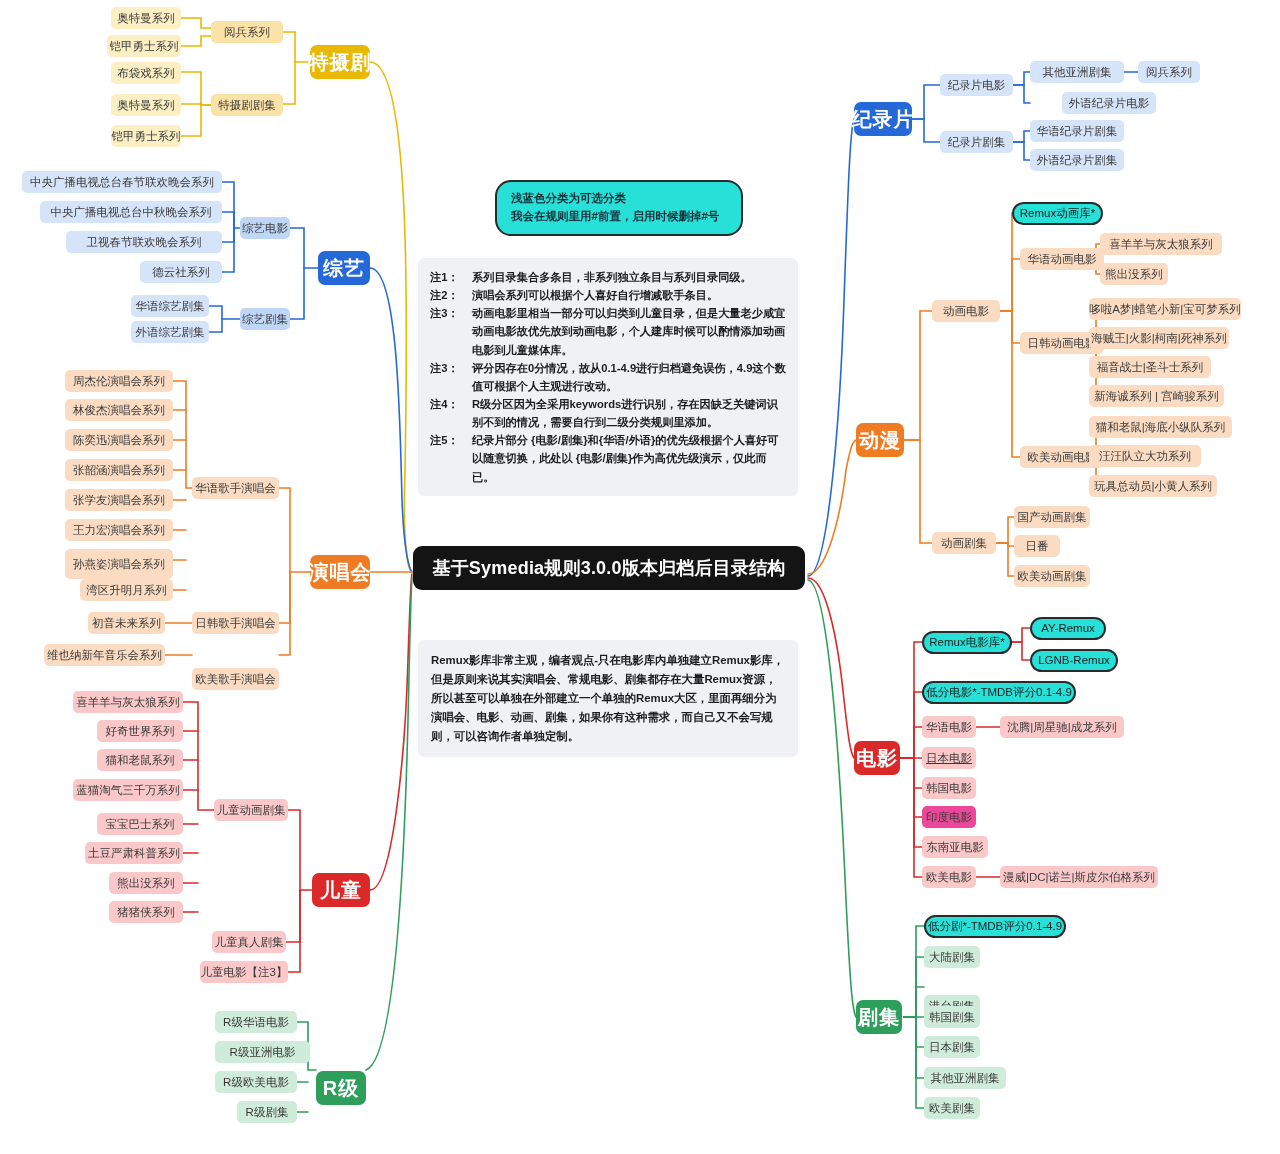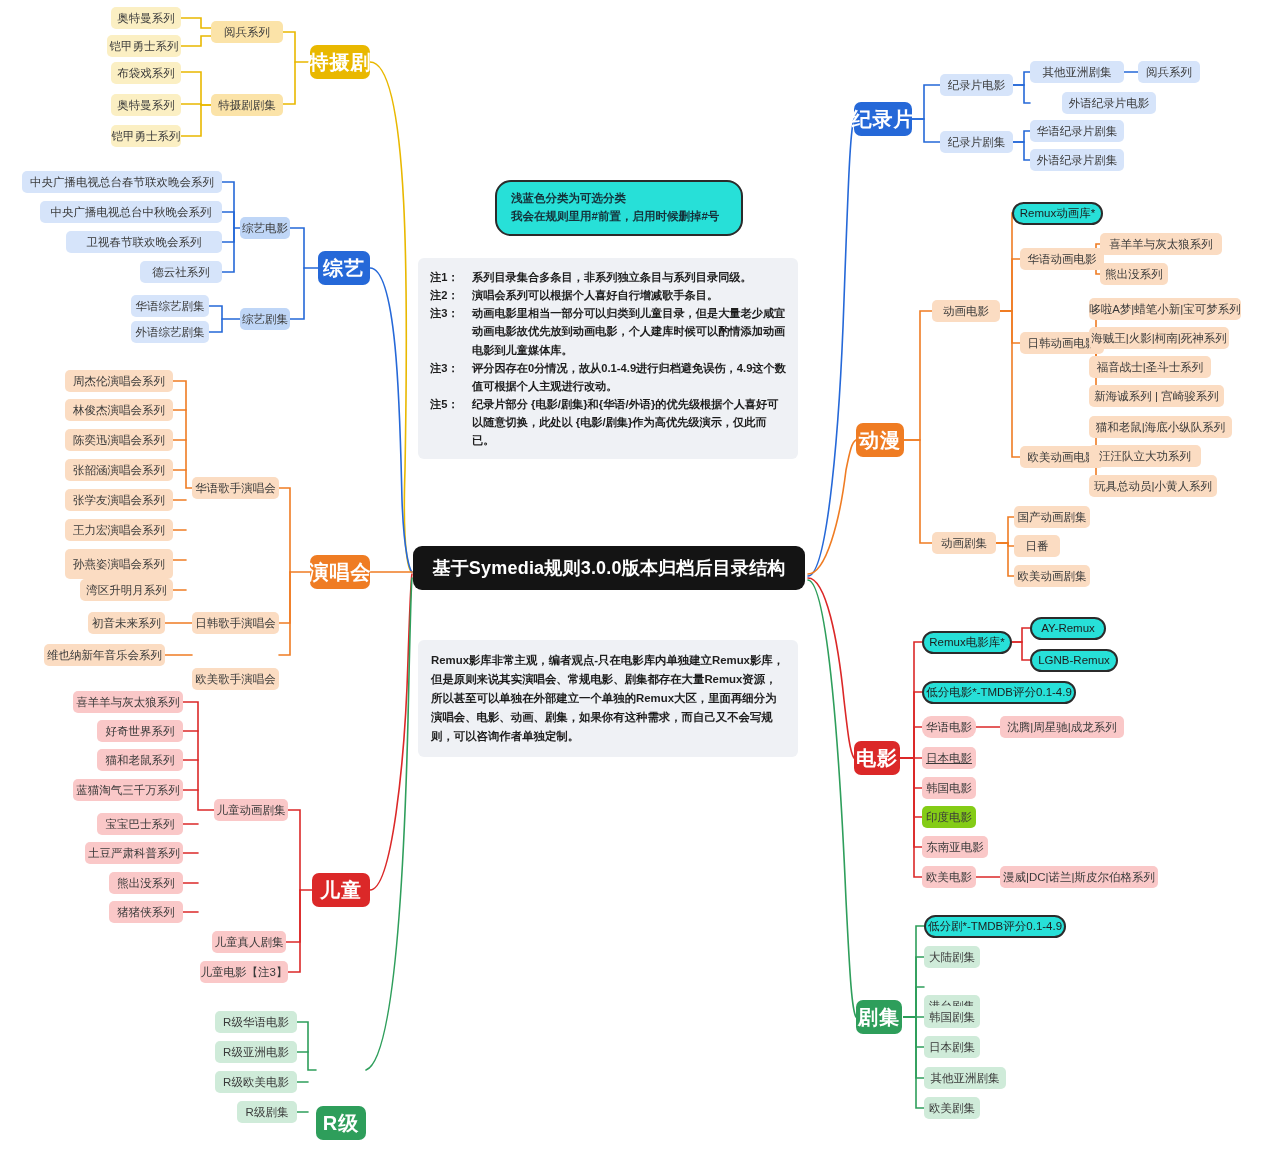--- a/index.html
+++ b/index.html
@@ -240,24 +240,24 @@
   <div class="node" style="left:97px;top:813px;width:86px;height:22px;background:#FAC8C8;">宝宝巴士系列</div>
   <div class="node" style="left:85px;top:842px;width:98px;height:22px;background:#FAC8C8;">土豆严肃科普系列</div>
   <div class="node" style="left:109px;top:872px;width:74px;height:22px;background:#FAC8C8;">熊出没系列</div>
   <div class="node" style="left:109px;top:901px;width:74px;height:22px;background:#FAC8C8;">猪猪侠系列</div>
   <div class="node" style="left:214px;top:799px;width:74px;height:22px;background:#FAC8C8;">儿童动画剧集</div>
   <div class="node" style="left:212px;top:931px;width:74px;height:22px;background:#FAC8C8;">儿童真人剧集</div>
   <div class="node" style="left:200px;top:961px;width:88px;height:22px;background:#FAC8C8;">儿童电影【注3】</div>
   <div class="node root" style="left:312px;top:873px;width:58px;height:34px;background:#DB2828;">儿童</div>
 
   <div class="node" style="left:215px;top:1011px;width:82px;height:22px;background:#CFEBD9;">R级华语电影</div>
-  <div class="node" style="left:215px;top:1041px;width:82px;height:22px;background:#CFEBD9;">R级亚洲电影</div>
+  <div class="node" style="left:215px;top:1041px;width:95px;height:22px;background:#CFEBD9;">R级亚洲电影</div>
   <div class="node" style="left:215px;top:1071px;width:82px;height:22px;background:#CFEBD9;">R级欧美电影</div>
   <div class="node" style="left:237px;top:1101px;width:60px;height:22px;background:#CFEBD9;">R级剧集</div>
-  <div class="node root" style="left:316px;top:1106px;width:50px;height:34px;background:#2E9E5B;">R级</div>
+  <div class="node root" style="left:316px;top:1071px;width:50px;height:34px;background:#2E9E5B;">R级</div>
 
   <div class="note-badge" style="left:495px;top:180px;width:248px;">
     <div>浅蓝色分类为可选分类</div>
     <div>我会在规则里用#前置，启用时候删掉#号</div>
   </div>
 
   <div class="note-box" style="left:418px;top:258px;width:380px;">
     <div class="note-row">
       <div class="note-key">注1：</div>
       <div class="note-val">系列目录集合多条目，非系列独立条目与系列目录同级。</div>
@@ -266,20 +266,24 @@
       <div class="note-key">注2：</div>
       <div class="note-val">演唱会系列可以根据个人喜好自行增减歌手条目。</div>
     </div>
     <div class="note-row">
       <div class="note-key">注3：</div>
       <div class="note-val">动画电影里相当一部分可以归类到儿童目录，但是大量老少咸宜动画电影故优先放到动画电影，个人建库时候可以酌情添加动画电影到儿童媒体库。</div>
     </div>
     <div class="note-row">
       <div class="note-key">注3：</div>
       <div class="note-val">评分因存在0分情况，故从0.1-4.9进行归档避免误伤，4.9这个数值可根据个人主观进行改动。</div>
+    </div>
+    <div class="note-row">
+      <div class="note-key">注4：</div>
+      <div class="note-val">R级分区因为全采用keywords进行识别，存在因缺乏关键词识别不到的情况，需要自行到二级分类规则里添加。</div>
     </div>
     <div class="note-row">
       <div class="note-key">注5：</div>
       <div class="note-val">纪录片部分 {电影/剧集}和{华语/外语}的优先级根据个人喜好可以随意切换，此处以 {电影/剧集}作为高优先级演示，仅此而已。</div>
     </div>
   </div>
 
   <div class="title-bar" style="left:413px;top:546px;width:392px;height:44px;">
     <span>基于Symedia规则3.0.0版本归档后目录结构</span>
   </div>
@@ -316,24 +320,24 @@
   <div class="node" style="left:1089px;top:445px;width:112px;height:22px;background:#FBDCC2;">汪汪队立大功系列</div>
   <div class="node" style="left:1089px;top:475px;width:128px;height:22px;background:#FBDCC2;">玩具总动员|小黄人系列</div>
 
   <div class="node" style="left:1014px;top:506px;width:76px;height:22px;background:#FBDCC2;">国产动画剧集</div>
   <div class="node" style="left:1014px;top:535px;width:46px;height:22px;background:#FBDCC2;">日番</div>
   <div class="node" style="left:1014px;top:565px;width:76px;height:22px;background:#FBDCC2;">欧美动画剧集</div>
 
   <div class="node root" style="left:854px;top:741px;width:46px;height:34px;background:#DB2828;">电影</div>
   <div class="node teal" style="left:922px;top:631px;width:90px;height:23px;">Remux电影库*</div>
   <div class="node teal" style="left:922px;top:681px;width:154px;height:23px;">低分电影*-TMDB评分0.1-4.9</div>
-  <div class="node" style="left:922px;top:716px;width:54px;height:22px;background:#FAC8C8;border-radius:9px;">华语电影</div>
+  <div class="node" style="left:922px;top:716px;width:54px;height:22px;background:#FAC8C8;">华语电影</div>
   <div class="node" style="left:922px;top:747px;width:54px;height:22px;background:#FAC8C8;text-decoration:underline;">日本电影</div>
   <div class="node" style="left:922px;top:777px;width:54px;height:22px;background:#FAC8C8;">韩国电影</div>
-  <div class="node" style="left:922px;top:806px;width:54px;height:22px;background:#84cc16;">印度电影</div>
+  <div class="node" style="left:922px;top:806px;width:54px;height:22px;background:#ec4899;">印度电影</div>
   <div class="node" style="left:922px;top:836px;width:66px;height:22px;background:#FAC8C8;">东南亚电影</div>
   <div class="node" style="left:922px;top:866px;width:54px;height:22px;background:#FAC8C8;">欧美电影</div>
   <div class="node teal" style="left:1030px;top:617px;width:76px;height:23px;">AY-Remux</div>
   <div class="node teal" style="left:1030px;top:649px;width:88px;height:23px;">LGNB-Remux</div>
   <div class="node" style="left:1000px;top:716px;width:124px;height:22px;background:#FAC8C8;">沈腾|周星驰|成龙系列</div>
   <div class="node" style="left:1000px;top:866px;width:158px;height:22px;background:#FAC8C8;">漫威|DC|诺兰|斯皮尔伯格系列</div>
 
   <div class="node root" style="left:856px;top:1000px;width:46px;height:34px;background:#2E9E5B;">剧集</div>
   <div class="node teal" style="left:924px;top:915px;width:142px;height:23px;">低分剧*-TMDB评分0.1-4.9</div>
   <div class="node" style="left:924px;top:946px;width:56px;height:22px;background:#CFEBD9;">大陆剧集</div>

